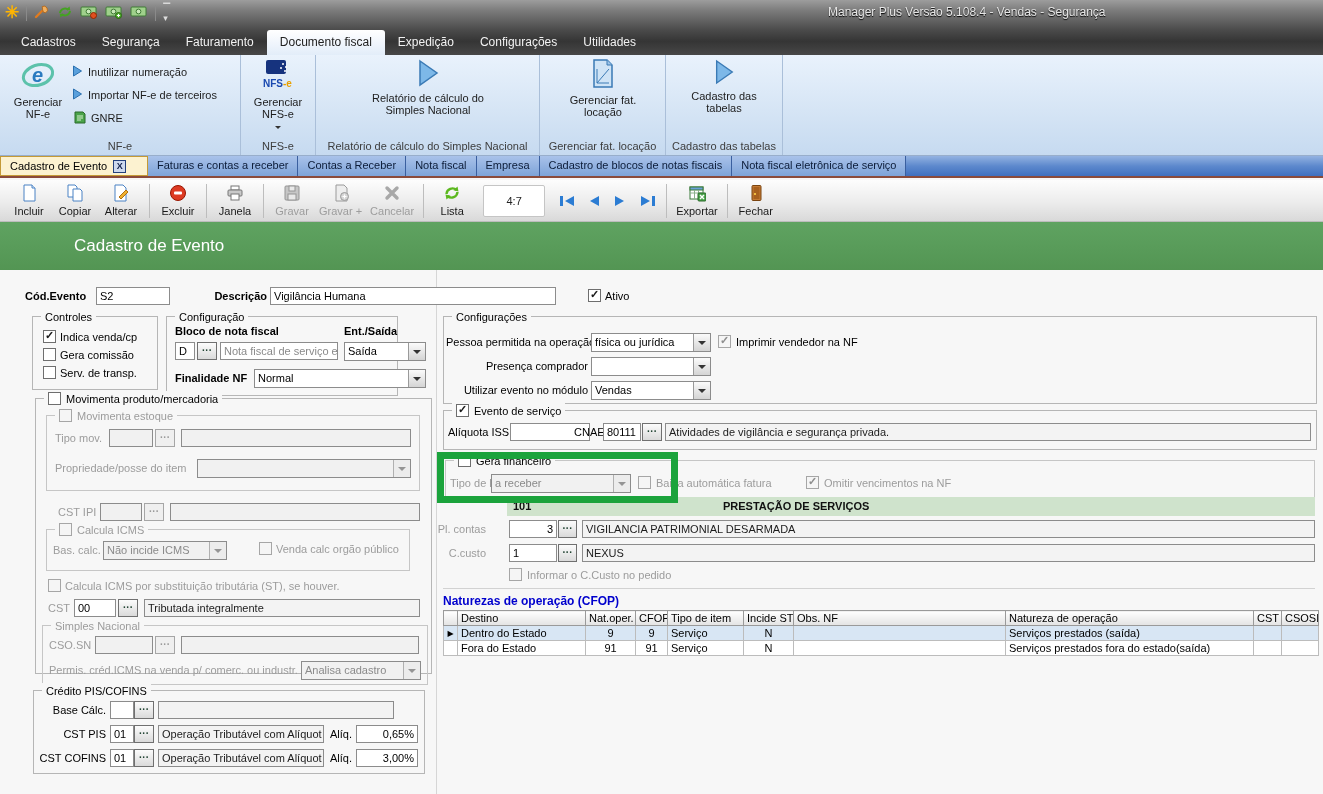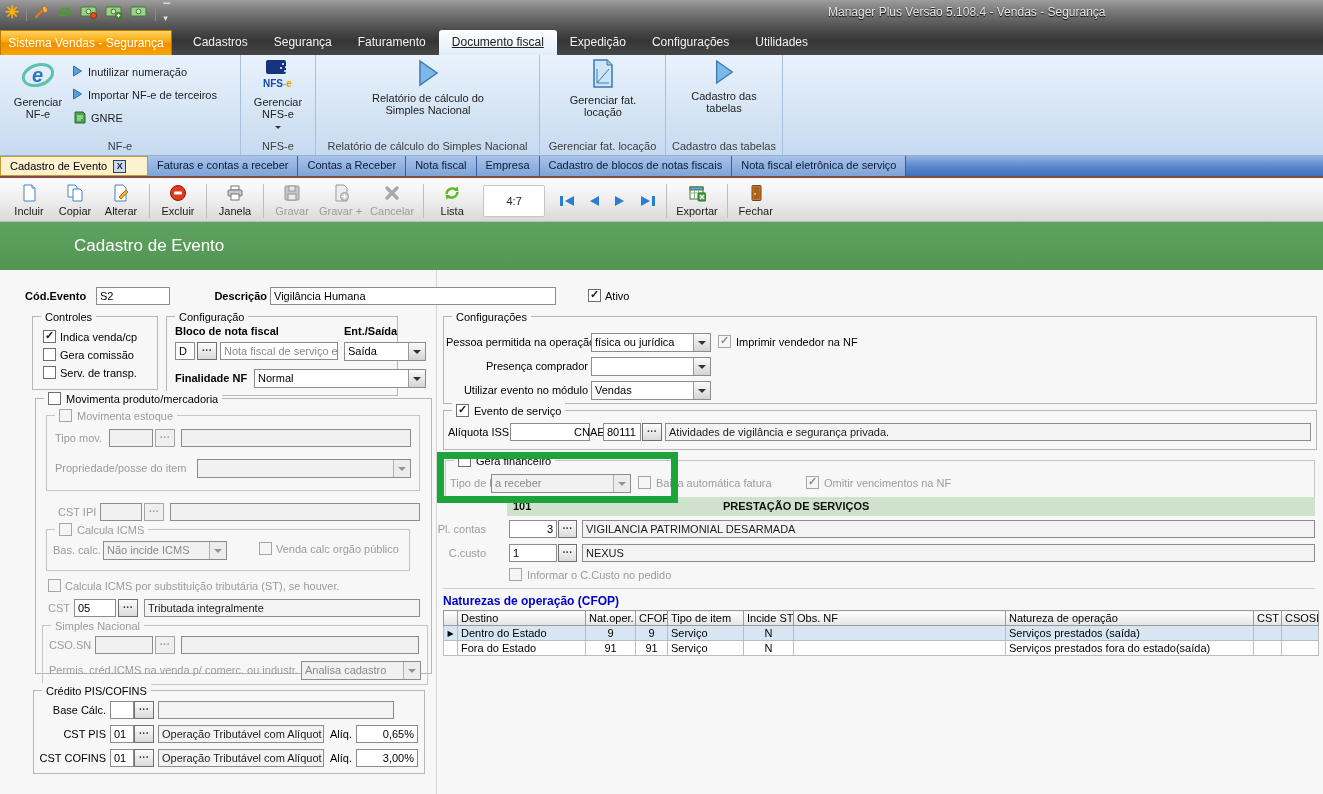--- a/index.html
+++ b/index.html
@@ -13,21 +13,21 @@
   .qat .sep { width:1px; height:16px; background:#8a8a8a; }
   .app-glyph { color:#ffb400; font-size:17px; line-height:18px; font-weight:bold; }
   .win-title { position:absolute; left:828px; top:5px; color:#e6e6e6; font-size:12px; white-space:nowrap;
     text-shadow:0 1px 1px #000; }
 
   
   .rtabs { position:absolute; left:0; top:29px; height:26px; display:flex; align-items:flex-end; }
   .rtab { height:25px; line-height:24px; padding:0 13px; color:#f2f2f2; font-size:12px; white-space:nowrap; cursor:default; }
   .rtab.app { width:172px; text-align:center; padding:0; font-weight:normal; color:#fff;
     background:linear-gradient(#ffd36a,#f9a802 45%,#ef8e00 50%,#f7a500); border:1px solid #b97b00; border-bottom:none; }
-  .rtab.sel { background:linear-gradient(#ffffff,#eef4fc 60%,#e2edf9); color:#222; border-radius:3px 3px 0 0;text-decoration:underline; }
+  .rtab.sel { background:linear-gradient(#ffffff,#eef4fc 60%,#e2edf9); color:#222; border-radius:3px 3px 0 0; }
 
   
   .ribbon { position:absolute; left:0; top:55px; width:100%; height:101px;
     background:linear-gradient(#e9f2fc,#d6e5f5 55%,#c6daf0); border-bottom:1px solid #98aecb; display:flex; }
   .rgroup { position:relative; height:100%; border-right:1px solid #aabfd9; }
   .rgroup .caption { position:absolute; bottom:3px; left:0; width:100%; text-align:center; color:#3d3d3d; font-size:11px; white-space:nowrap; }
   .bigbtn { position:absolute; top:4px; display:flex; flex-direction:column; align-items:center; gap:3px;
     font-size:11px; line-height:12px; text-align:center; color:#1d1d1d; cursor:default; }
   .smallbtn { position:absolute; display:flex; align-items:center; gap:5px; font-size:11px; color:#1d1d1d; height:18px; }
   .menu-arrow { width:0; height:0; border:3px solid transparent; border-top-color:#333; margin-top:3px; display:inline-block; }
@@ -148,21 +148,20 @@
             <rect x="1" y="2" width="15" height="9" rx="1" fill="#9fd08b" stroke="#3f7a36"></rect>
             <circle cx="8.5" cy="6.5" r="2.4" fill="#c8e8b8" stroke="#3f7a36"></circle>
           </svg>
       </span>
       <span class="sep"></span>
       <span style="color:#ddd;font-size:9px;">▔<br>▾</span>
     </div>
     <div class="win-title">Manager Plus Versão 5.108.4 - Vendas - Segurança</div>
 
     <div class="rtabs">
-      <div class="rtab app">Sistema Vendas - Segurança</div>
       <div class="rtab" style="margin-left:8px;">Cadastros</div>
       <div class="rtab">Segurança</div>
       <div class="rtab">Faturamento</div>
       <div class="rtab sel">Documento fiscal</div>
       <div class="rtab">Expedição</div>
       <div class="rtab">Configurações</div>
       <div class="rtab">Utilidades</div>
     </div>
   </div>
 
@@ -445,21 +444,21 @@
         </div>
         <span class="lbl dis" style="left:6px; top:14px;">Bas. calc.</span>
         <div class="dd dis" style="left:56px; top:11px; width:124px;">Não incide ICMS</div>
         <span class="cb dis" style="left:212px; top:12px;"></span>
         <span class="lbl dis" style="left:229px; top:13px;">Venda calc orgão público</span>
       </div>
 
       <span class="cb dis" style="left:12px; top:180px;"></span>
       <span class="lbl dis" style="left:29px; top:181px;">Calcula ICMS por substituição tributária (ST), se houver.</span>
       <span class="lbl dis" style="left:12px; top:203px;">CST</span>
-      <div class="fld" style="left:38px; top:200px; width:42px;">05</div>
+      <div class="fld" style="left:38px; top:200px; width:42px;">00</div>
       <div class="ell" style="left:82px; top:200px;">···</div>
       <div class="fld rod" style="left:108px; top:200px; width:276px;">Tributada integralmente</div>
 
       <div class="grp dis" style="left:6px; top:226px; width:386px; height:60px;padding-left:44px;">
         <div class="gt">
           <span class="lbl dis" style="position:relative;">Simples Nacional</span>
         </div>
         <span class="lbl dis" style="left:6px; top:13px;">CSO.SN</span>
         <div class="fld dis" style="left:52px; top:10px; width:58px;"></div>
         <div class="ell dis" style="left:112px; top:10px;">···</div>

